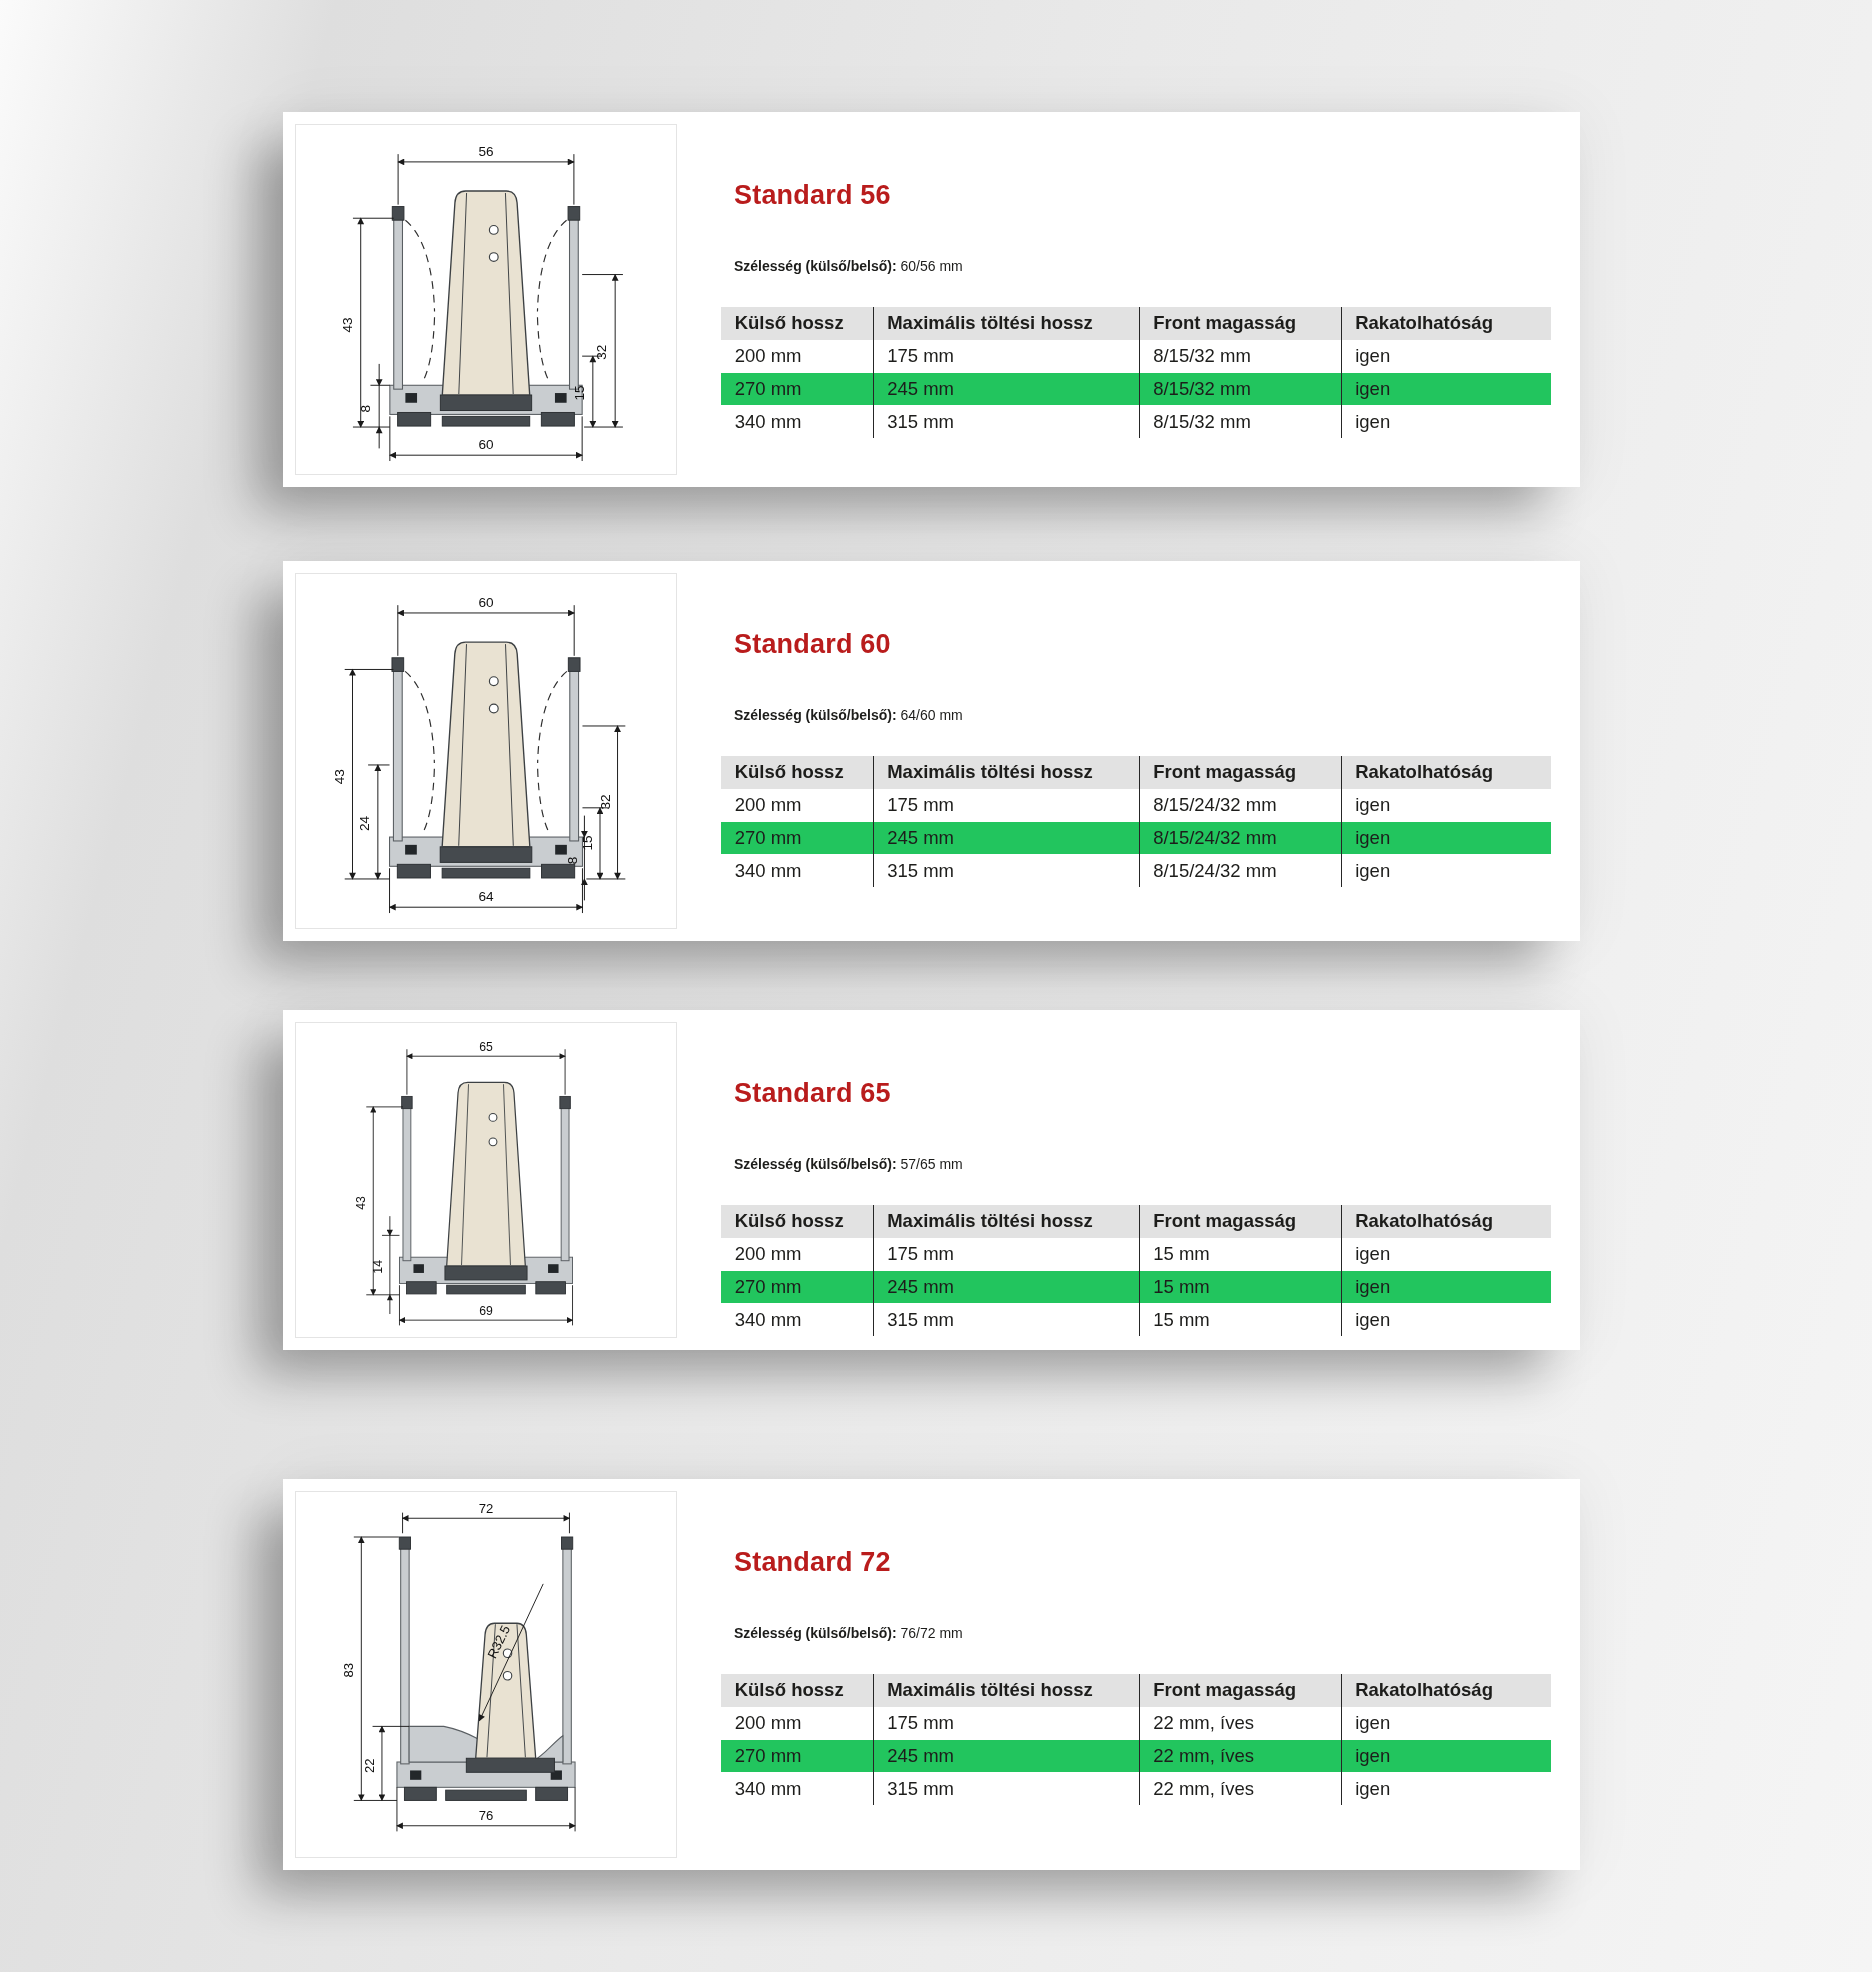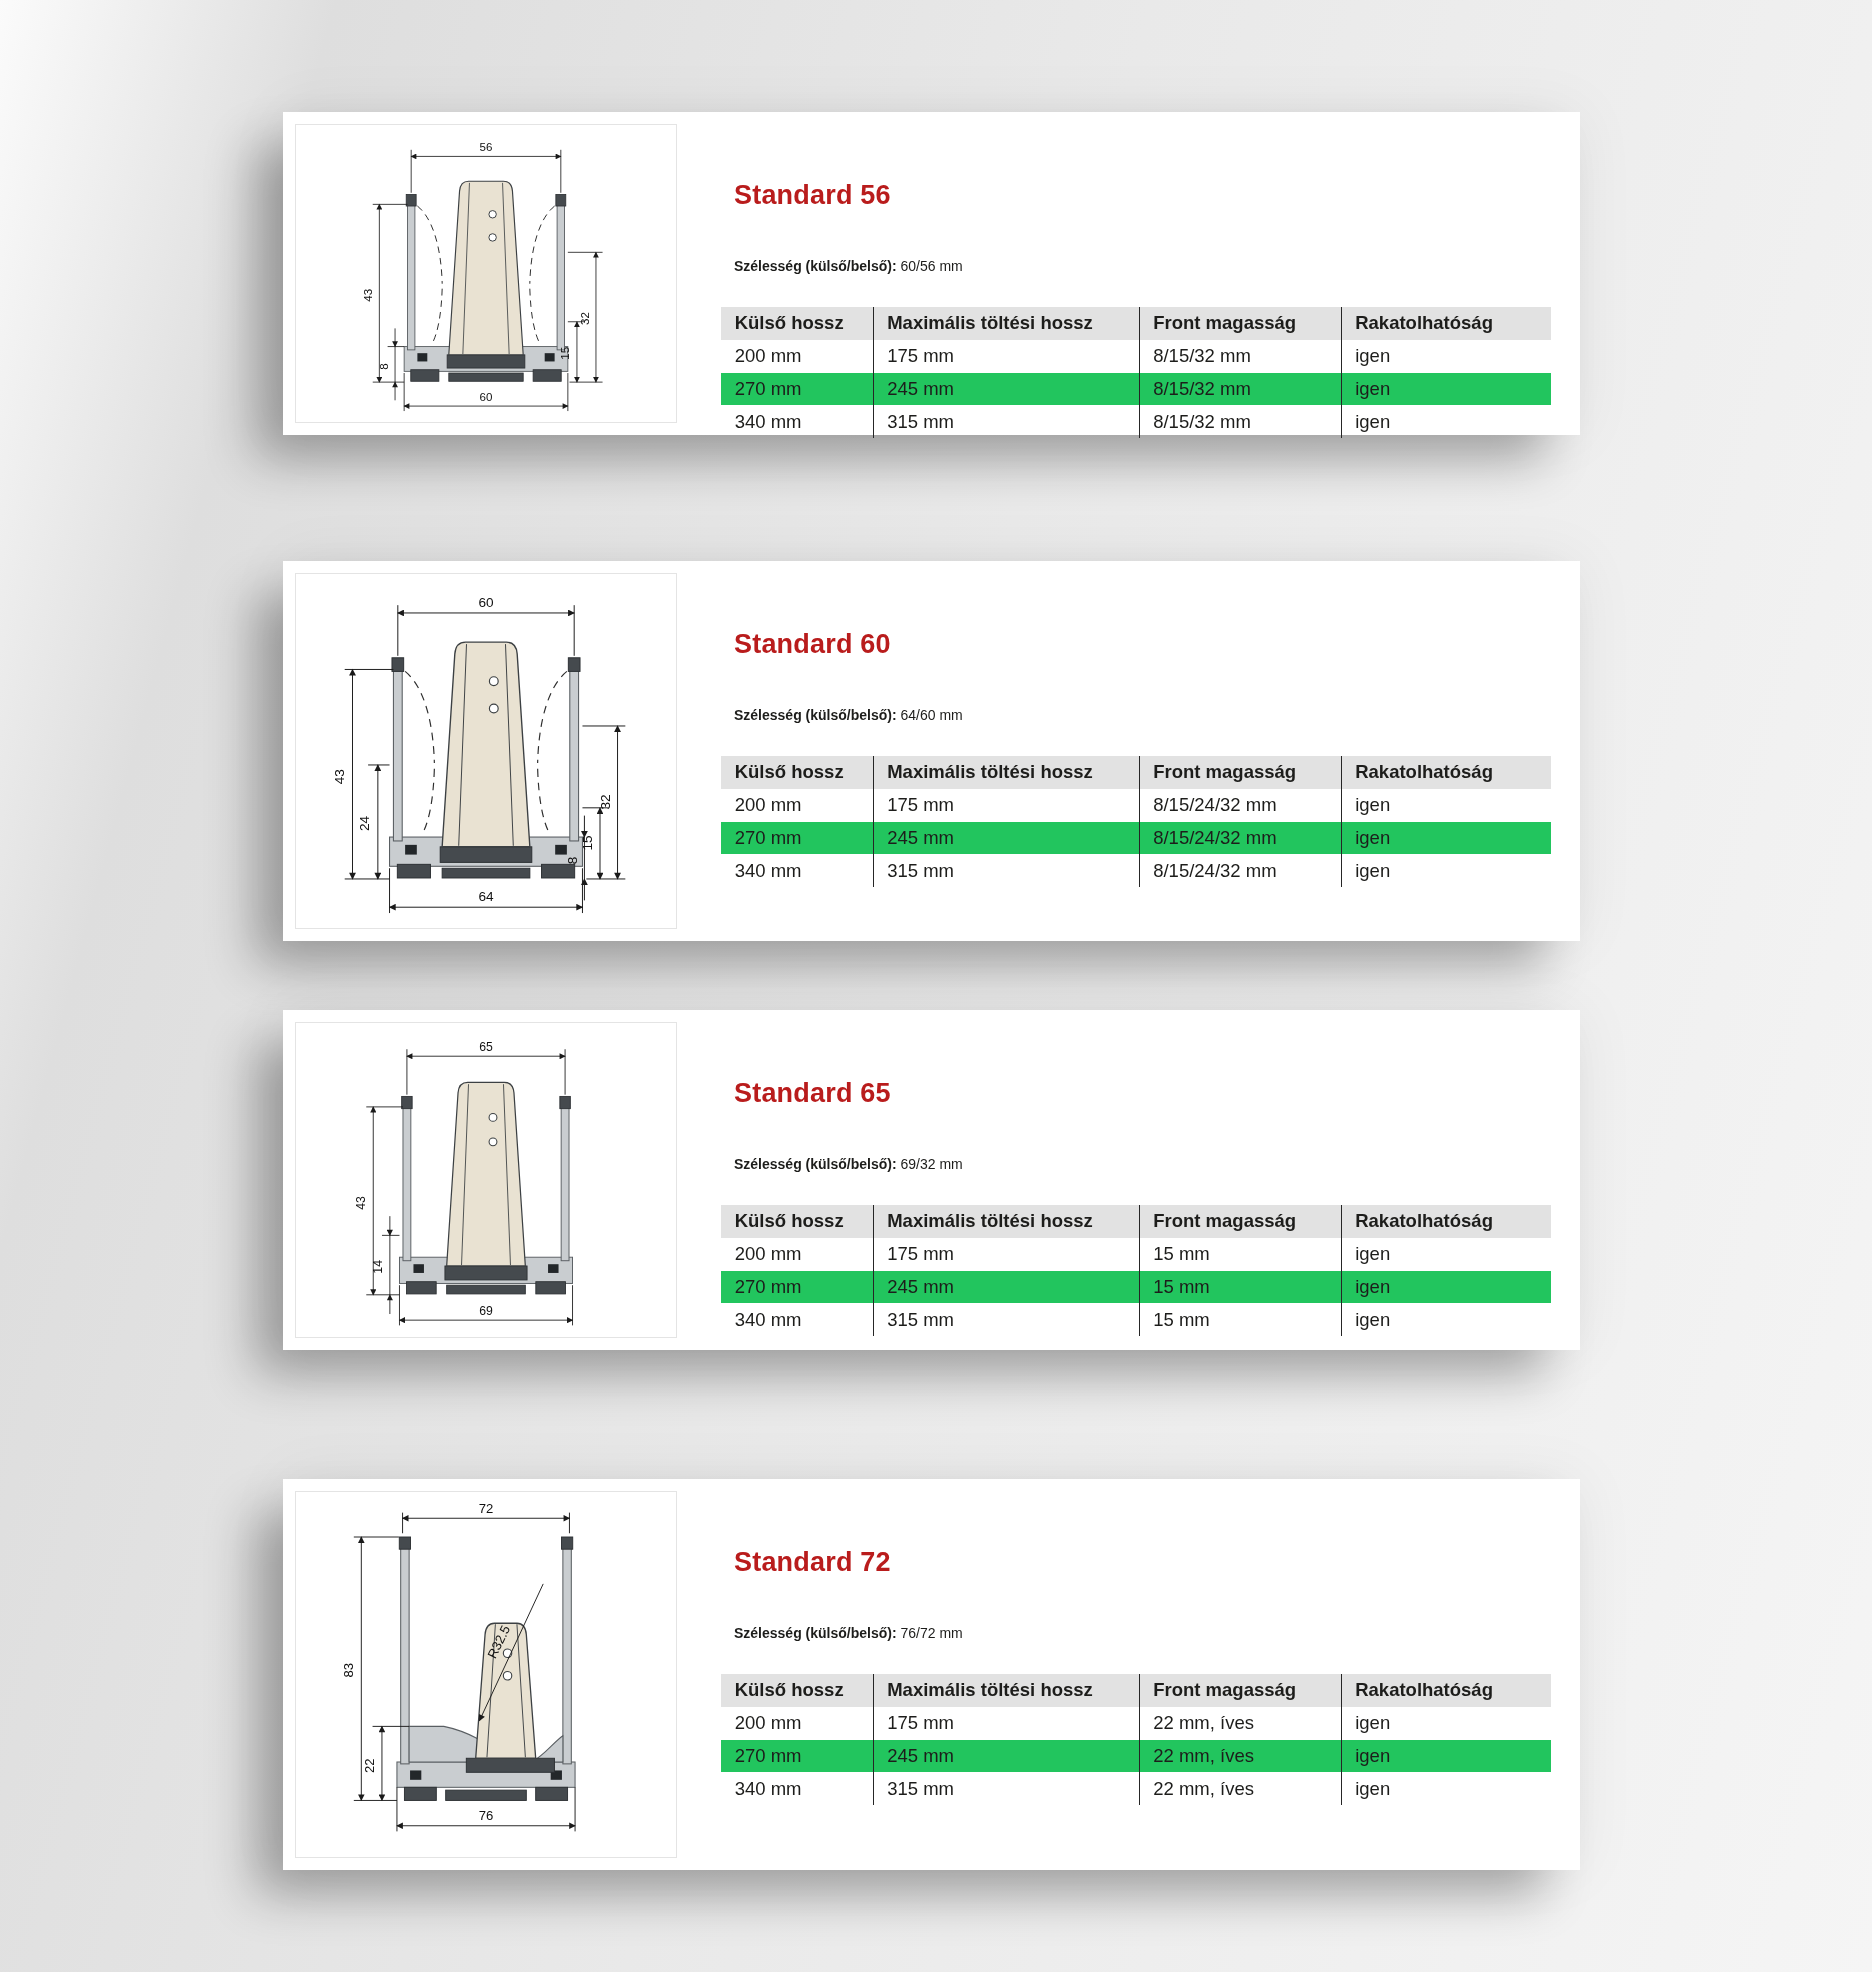--- a/index.html
+++ b/index.html
@@ -42,21 +42,21 @@
   .panel{fill:#e9e2d2;stroke:#3c4043;stroke-width:1.4;}
   .pline{stroke:#3c4043;stroke-width:1;fill:none;}
   .hole{fill:#ffffff;stroke:#3c4043;stroke-width:1.2;}
   .dash{stroke:#2e2e2e;stroke-width:1.2;stroke-dasharray:8 6;fill:none;}
   .ext,.dim-line{stroke:#1a1a1a;stroke-width:1;fill:none;}
   text.dim{font-size:14px;fill:#111;font-family:"Liberation Sans","DejaVu Sans",sans-serif;}
 </style>
 </head>
 <body>
 
-<section class="card" style="top:112px;height:323px;">
+<section class="card" style="top:112px;height:375px;">
   <div class="diagram-box">
     <svg viewBox="0 0 390 360" preserveAspectRatio="xMidYMid meet">
       <defs>
         <marker id="a1" viewBox="0 0 10 10" refX="9" refY="5" markerWidth="9" markerHeight="7" orient="auto-start-reverse">
           <path d="M0,0 L10,5 L0,10 Z" fill="#1a1a1a"></path>
         </marker>
       </defs>
       <g>
         <rect class="metal" x="96" y="268" width="198" height="30"></rect>
         <rect class="darkm" x="104" y="296" width="34" height="14"></rect>
@@ -295,21 +295,21 @@
         <text class="dim" x="76" y="279" text-anchor="middle" transform="rotate(-90 76 279)">14</text>
 
         <line class="ext" x1="96" y1="300" x2="96" y2="346"></line>
         <line class="ext" x1="294" y1="300" x2="294" y2="346"></line>
         <line class="dim-line" x1="96" y1="340" x2="294" y2="340" marker-start="url(#a3)" marker-end="url(#a3)"></line>
         <text class="dim" x="195" y="334" text-anchor="middle">69</text>
       </g>
     </svg>
   </div>
   <h2 class="card-title">Standard 65</h2>
-  <p class="card-sub"><span class="b">Szélesség (külső/belső):</span> <span>69/32 mm</span></p>
+  <p class="card-sub"><span class="b">Szélesség (külső/belső):</span> <span>57/65 mm</span></p>
   <table class="spec-table">
     <colgroup>
         <col style="width:152px">
         <col style="width:266px">
         <col style="width:202px">
         <col style="width:210px">
       </colgroup>
     <thead>
       <tr>
         <th>Külső hossz</th>

